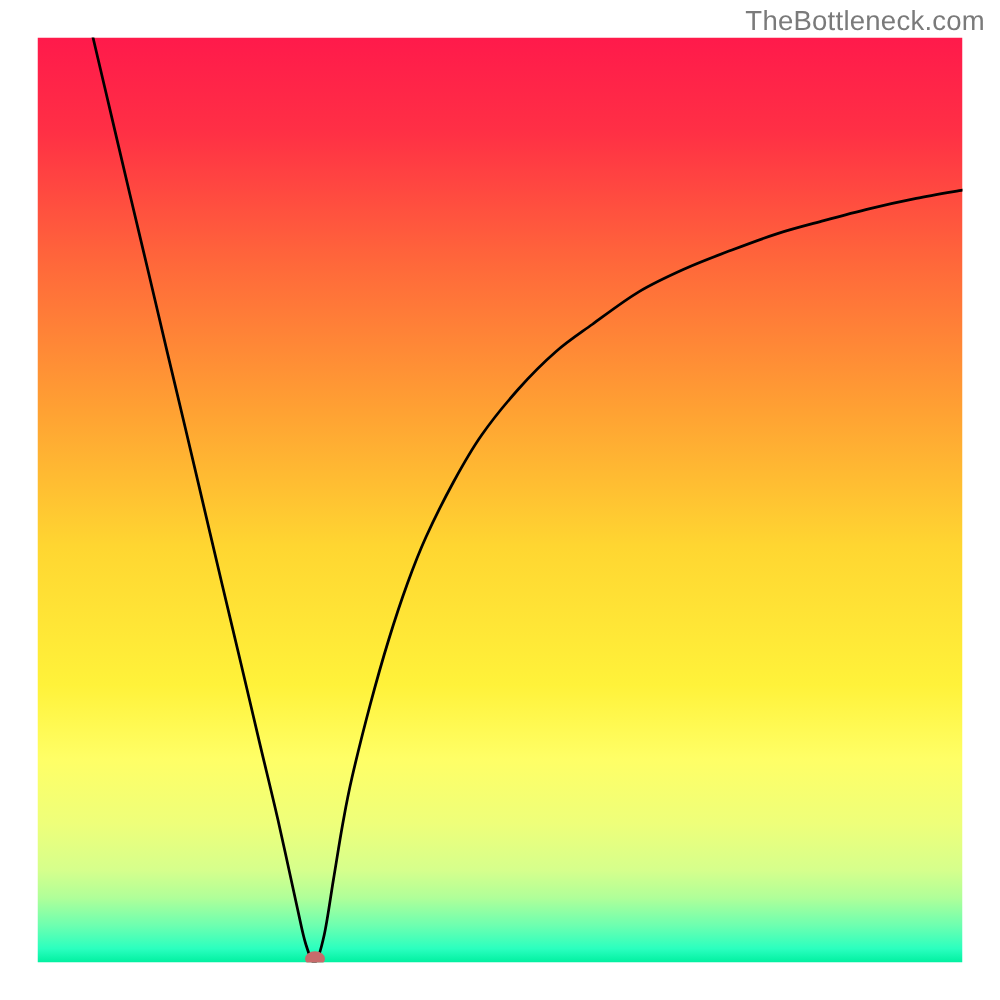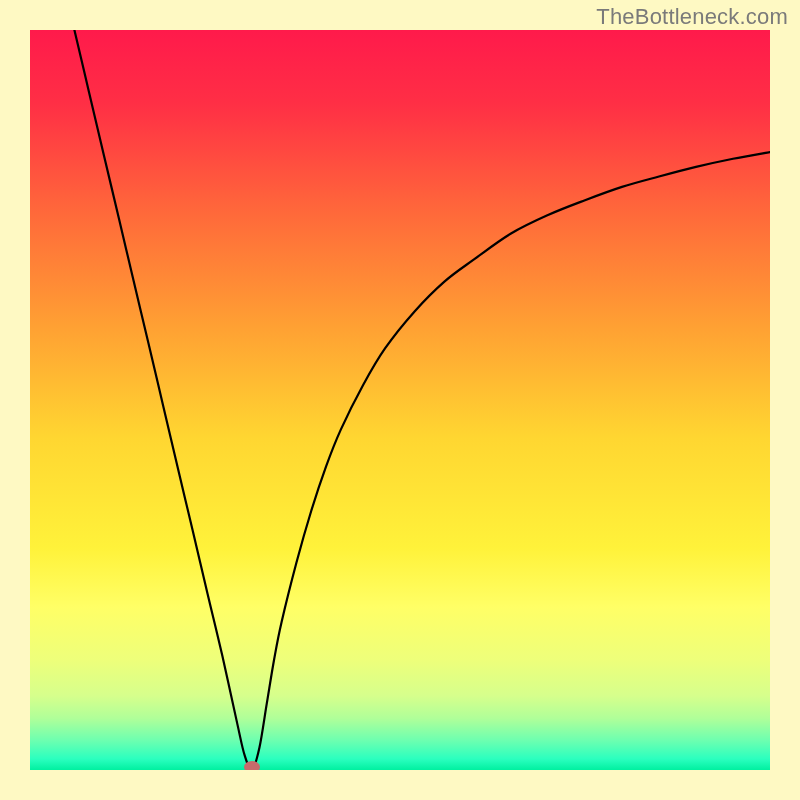--- a/index.html
+++ b/index.html
@@ -8,21 +8,21 @@
     width: 800px;
     height: 800px;
     background: #000;
     overflow: hidden;
     font-family: Arial, Helvetica, sans-serif;
   }
   .frame {
     position: relative;
     width: 800px;
     height: 800px;
-    background: #fef9c3;
+    background: #ffffff;
   }
   .plot-area {
     position: absolute;
     left: 30px;
     top: 30px;
     width: 740px;
     height: 740px;
   }
   .watermark {
     position: absolute;

